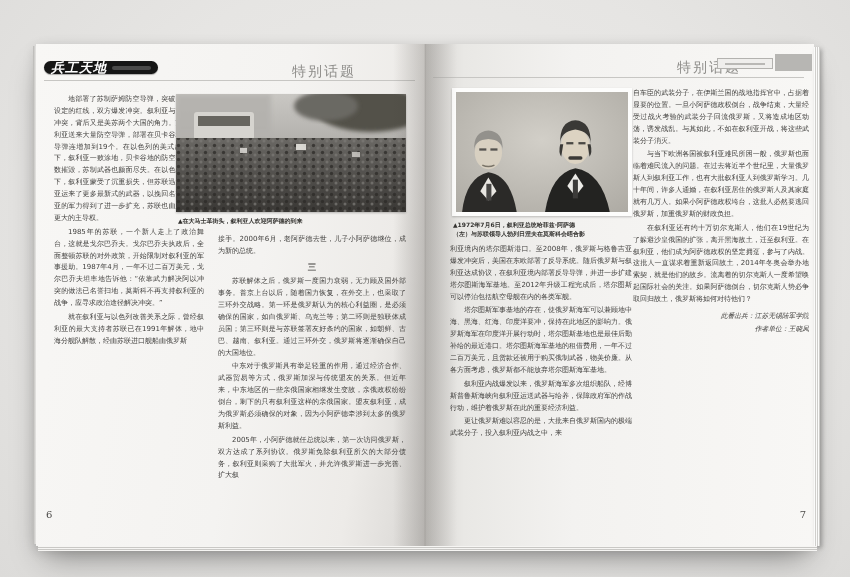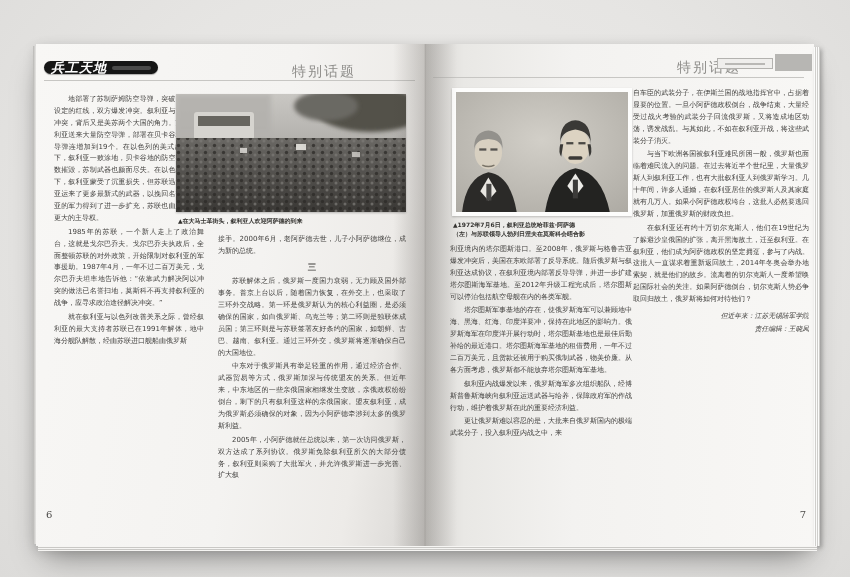--- a/index.html
+++ b/index.html
@@ -200,22 +200,22 @@
         <p>塔尔图斯军事基地的存在，使俄罗斯海军可以兼顾地中海、黑海、红海、印度洋要冲，保持在此地区的影响力。俄罗斯海军在印度洋开展行动时，塔尔图斯基地也是最佳后勤补给的最近港口。塔尔图斯海军基地的租借费用，一年不过二百万美元，且货款还被用于购买俄制武器，物美价廉。从各方面考虑，俄罗斯都不能放弃塔尔图斯海军基地。</p>
         <p>叙利亚内战爆发以来，俄罗斯海军多次组织船队，经博斯普鲁斯海峡向叙利亚运送武器与给养，保障政府军的作战行动，维护着俄罗斯在此的重要经济利益。</p>
         <p>更让俄罗斯难以容忍的是，大批来自俄罗斯国内的极端武装分子，投入叙利亚内战之中，来</p>
       </div>
 
       <div class="col col-r2">
         <p style="text-indent:0;">自车臣的武装分子，在伊斯兰国的战地指挥官中，占据着显要的位置。一旦小阿萨德政权倒台，战争结束，大量经受过战火考验的武装分子回流俄罗斯，又将造成地区动荡，诱发战乱。与其如此，不如在叙利亚开战，将这些武装分子消灭。</p>
         <p>与当下欧洲各国被叙利亚难民所困一般，俄罗斯也面临着难民流入的问题。在过去将近半个世纪里，大量俄罗斯人到叙利亚工作，也有大批叙利亚人到俄罗斯学习。几十年间，许多人通婚，在叙利亚居住的俄罗斯人及其家庭就有几万人。如果小阿萨德政权垮台，这批人必然要逃回俄罗斯，加重俄罗斯的财政负担。</p>
         <p>在叙利亚还有约十万切尔克斯人，他们在19世纪为了躲避沙皇俄国的扩张，离开黑海故土，迁至叙利亚。在叙利亚，他们成为阿萨德政权的坚定拥趸，参与了内战。这批人一直谋求着重新返回故土，2014年冬奥会举办地索契，就是他们的故乡。流离着的切尔克斯人一度希望唤起国际社会的关注。如果阿萨德倒台，切尔克斯人势必争取回归故土，俄罗斯将如何对待他们？</p>
         <div class="credits">
-          <p>但近年来：江苏无锡陆军学院</p>
-          <p>责任编辑：王晓凤</p>
+          <p>此番出兵：江苏无锡陆军学院</p>
+          <p>作者单位：王晓凤</p>
         </div>
       </div>
 
       <div class="page-number pn-right">7</div>
     </div>
 
     <div class="gutter"></div>
     <div class="edge-right"></div>
     <div class="edge-bottom"></div>
     <div class="edge-left"></div>

